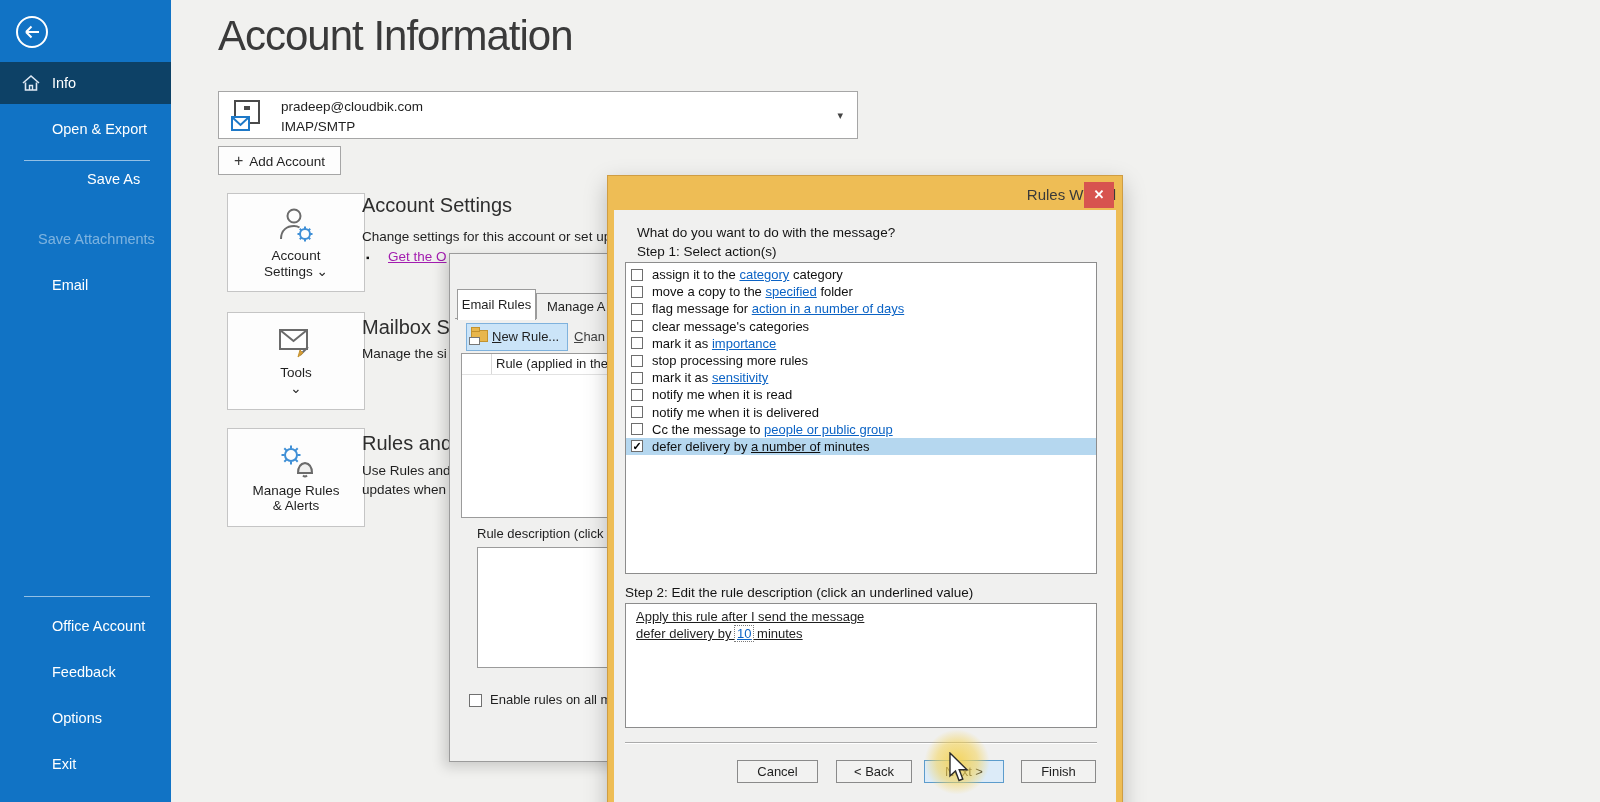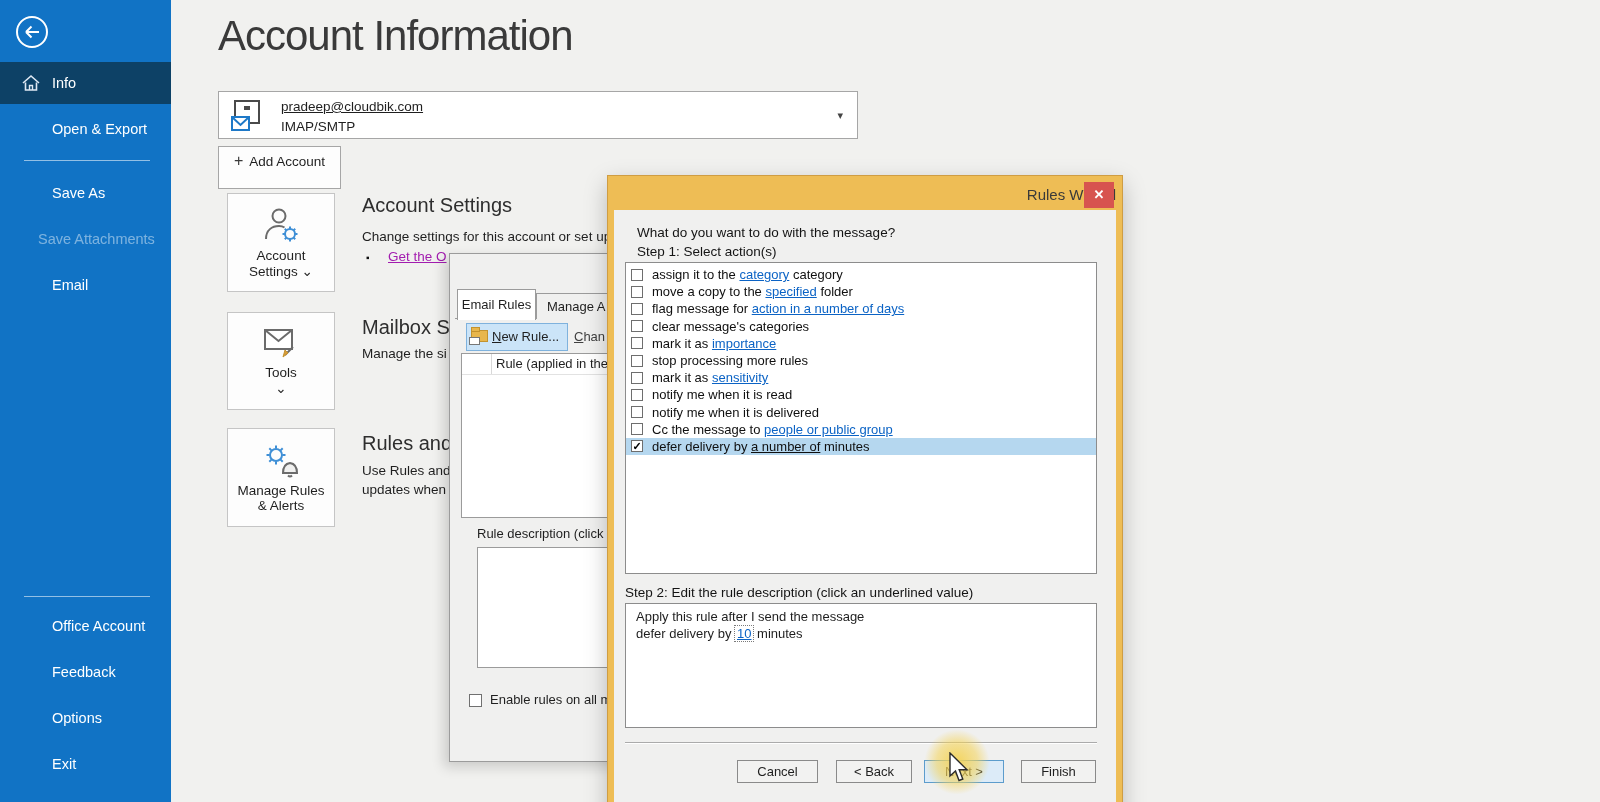--- a/index.html
+++ b/index.html
@@ -11,27 +11,27 @@
   .side-item{position:absolute;left:0;width:171px;height:40px;line-height:40px;color:#fff;
              font-size:14.5px;padding-left:52px;box-sizing:border-box;cursor:default;white-space:nowrap;}
   .side-item.selected{background:#0d4166;height:42px;line-height:42px;}
   .side-item.disabled{opacity:.45;}
   .side-div{position:absolute;left:24px;width:126px;height:1px;background:rgba(255,255,255,.55);}
   .back-btn{position:absolute;left:15px;top:15px;width:34px;height:34px;}
   .home-ic{position:absolute;left:21px;top:12px;width:20px;height:18px;}
   
   .page-title{position:absolute;left:218px;top:12px;font-size:42px;font-weight:300;color:#3a3a3a;letter-spacing:-1px;}
   .acct-dd{position:absolute;left:218px;top:91px;width:640px;height:48px;background:#fff;border:1px solid #a6a6a6;box-sizing:border-box;}
-  .acct-dd .email{position:absolute;left:62px;top:7px;font-size:13.5px;text-decoration:underline;}
+  .acct-dd .email{position:absolute;left:62px;top:7px;font-size:13.5px;}
   .acct-dd .proto{position:absolute;left:62px;top:27px;font-size:13.5px;}
   .dd-caret{position:absolute;right:14px;top:17px;font-size:11px;color:#444;}
-  .add-btn{position:absolute;left:218px;top:146px;width:123px;height:43px;background:#fdfdfd;border:1px solid #a6a6a6;
+  .add-btn{position:absolute;left:218px;top:146px;width:123px;height:29px;background:#fdfdfd;border:1px solid #a6a6a6;
            box-sizing:border-box;font-size:13.5px;line-height:27px;text-align:center;}
   .add-btn .plus{font-size:16px;color:#3a3a3a;margin-right:6px;font-weight:400;}
-  .tile{position:absolute;left:227px;width:108px;background:#fdfdfd;border:1px solid #c5c5c5;box-sizing:border-box;
+  .tile{position:absolute;left:227px;width:138px;background:#fdfdfd;border:1px solid #c5c5c5;box-sizing:border-box;
         text-align:center;font-size:13.5px;color:#1f1f1f;}
   .tile .ic{display:block;margin:12px auto 4px auto;}
   .sec-h{position:absolute;font-size:20px;color:#2e2e2e;font-weight:400;white-space:nowrap;}
   .sec-p{position:absolute;font-size:13.5px;color:#1f1f1f;white-space:nowrap;}
   .bullet{position:absolute;font-size:10px;color:#111;}
   .blue-link{color:#a21caf;text-decoration:underline;}
   
   #ra{position:absolute;left:449px;top:253px;width:400px;height:509px;background:#f0f0ef;
       border:1px solid #9b9b9b;box-shadow:-5px 5px 12px rgba(0,0,0,.16);z-index:5;box-sizing:border-box;}
   .ra-tabline{position:absolute;left:5px;top:64px;width:393px;height:1px;background:#9b9b9b;}
@@ -67,21 +67,21 @@
            box-sizing:border-box;padding-top:3px;overflow:hidden;}
   .action-row{display:flex;align-items:center;height:17.2px;font-size:13px;color:#101010;}
   .action-row.selected{background:#b5d7ef;}
   .cb{width:12px;height:12px;border:1px solid #6e6e6e;background:#fff;margin-left:5px;flex:0 0 auto;
       font-size:11px;line-height:11px;text-align:center;color:#000;font-weight:bold;box-sizing:border-box;}
   .action-text{margin-left:9px;white-space:nowrap;}
   .action-link{color:#0b63c5;text-decoration:underline;}
   .action-row.selected .action-link{color:#101010;}
   .wz-step2{position:absolute;left:11px;top:403px;font-size:13.5px;color:#141414;}
   .wz-desc{position:absolute;left:11px;top:421px;width:472px;height:125px;background:#fff;border:1px solid #8c8c8c;
-           box-sizing:border-box;font-size:13px;padding:5px 0 0 10px;}
+           box-sizing:border-box;font-size:13px;padding:5px 0 0 10px;text-decoration:underline;}
   .wz-desc .ln{height:17px;white-space:nowrap;}
   .val-link{color:#0b63c5;text-decoration:underline;outline:1px dotted #7a7a7a;padding:0 2px;}
   .wz-sep{position:absolute;left:11px;top:560px;width:472px;height:1px;background:#ababab;border-bottom:1px solid #fff;}
   .wz-btn{position:absolute;top:578px;height:23px;background:#f2f2f1;border:1px solid #8a8a8a;box-sizing:border-box;
           font-size:13px;text-align:center;line-height:21px;font-family:"Liberation Sans",sans-serif;}
   .wz-btn.next{background:#dcebf8;border-color:#5c9ccc;}
   
   #glow{position:absolute;left:925px;top:730px;width:64px;height:64px;z-index:49;pointer-events:none;
         background:radial-gradient(circle,rgba(244,211,86,.95) 0%,rgba(244,211,86,.55) 45%,rgba(244,211,86,0) 72%);}
   #cursor{position:absolute;left:948px;top:752px;z-index:50;pointer-events:none;}
@@ -102,21 +102,21 @@
     <div class="side-item selected" style="top:62px;">
       <svg class="home-ic" viewBox="0 0 20 18">
         <path d="M2 9 L10 2 L18 9" fill="none" stroke="#dfe9f4" stroke-width="1.6"></path>
         <path d="M4.5 8.5 V16 H15.5 V8.5" fill="none" stroke="#dfe9f4" stroke-width="1.6"></path>
         <path d="M8.5 16 V11.5 H11.5 V16" fill="none" stroke="#dfe9f4" stroke-width="1.4"></path>
       </svg>
       <span>Info</span>
     </div>
     <div class="side-item" style="top:109px;"><span>Open &amp; Export</span></div>
     <div class="side-div" style="top:160px;"></div>
-    <div class="side-item" style="top:173px;"><span>Save As</span></div>
+    <div class="side-item" style="top:159px;margin-left:35px;"><span>Save As</span></div>
     <div class="side-item disabled" style="top:219px;padding-left:38px;"><span>Save Attachments</span></div>
     <div class="side-item" style="top:265px;"><span>Email</span></div>
     <div class="side-div" style="top:596px;"></div>
     <div class="side-item" style="top:606px;"><span>Office Account</span></div>
     <div class="side-item" style="top:652px;"><span>Feedback</span></div>
     <div class="side-item" style="top:698px;"><span>Options</span></div>
     <div class="side-item" style="top:744px;"><span>Exit</span></div>
   </div>
 
   <div class="page-title">Account Information</div>

